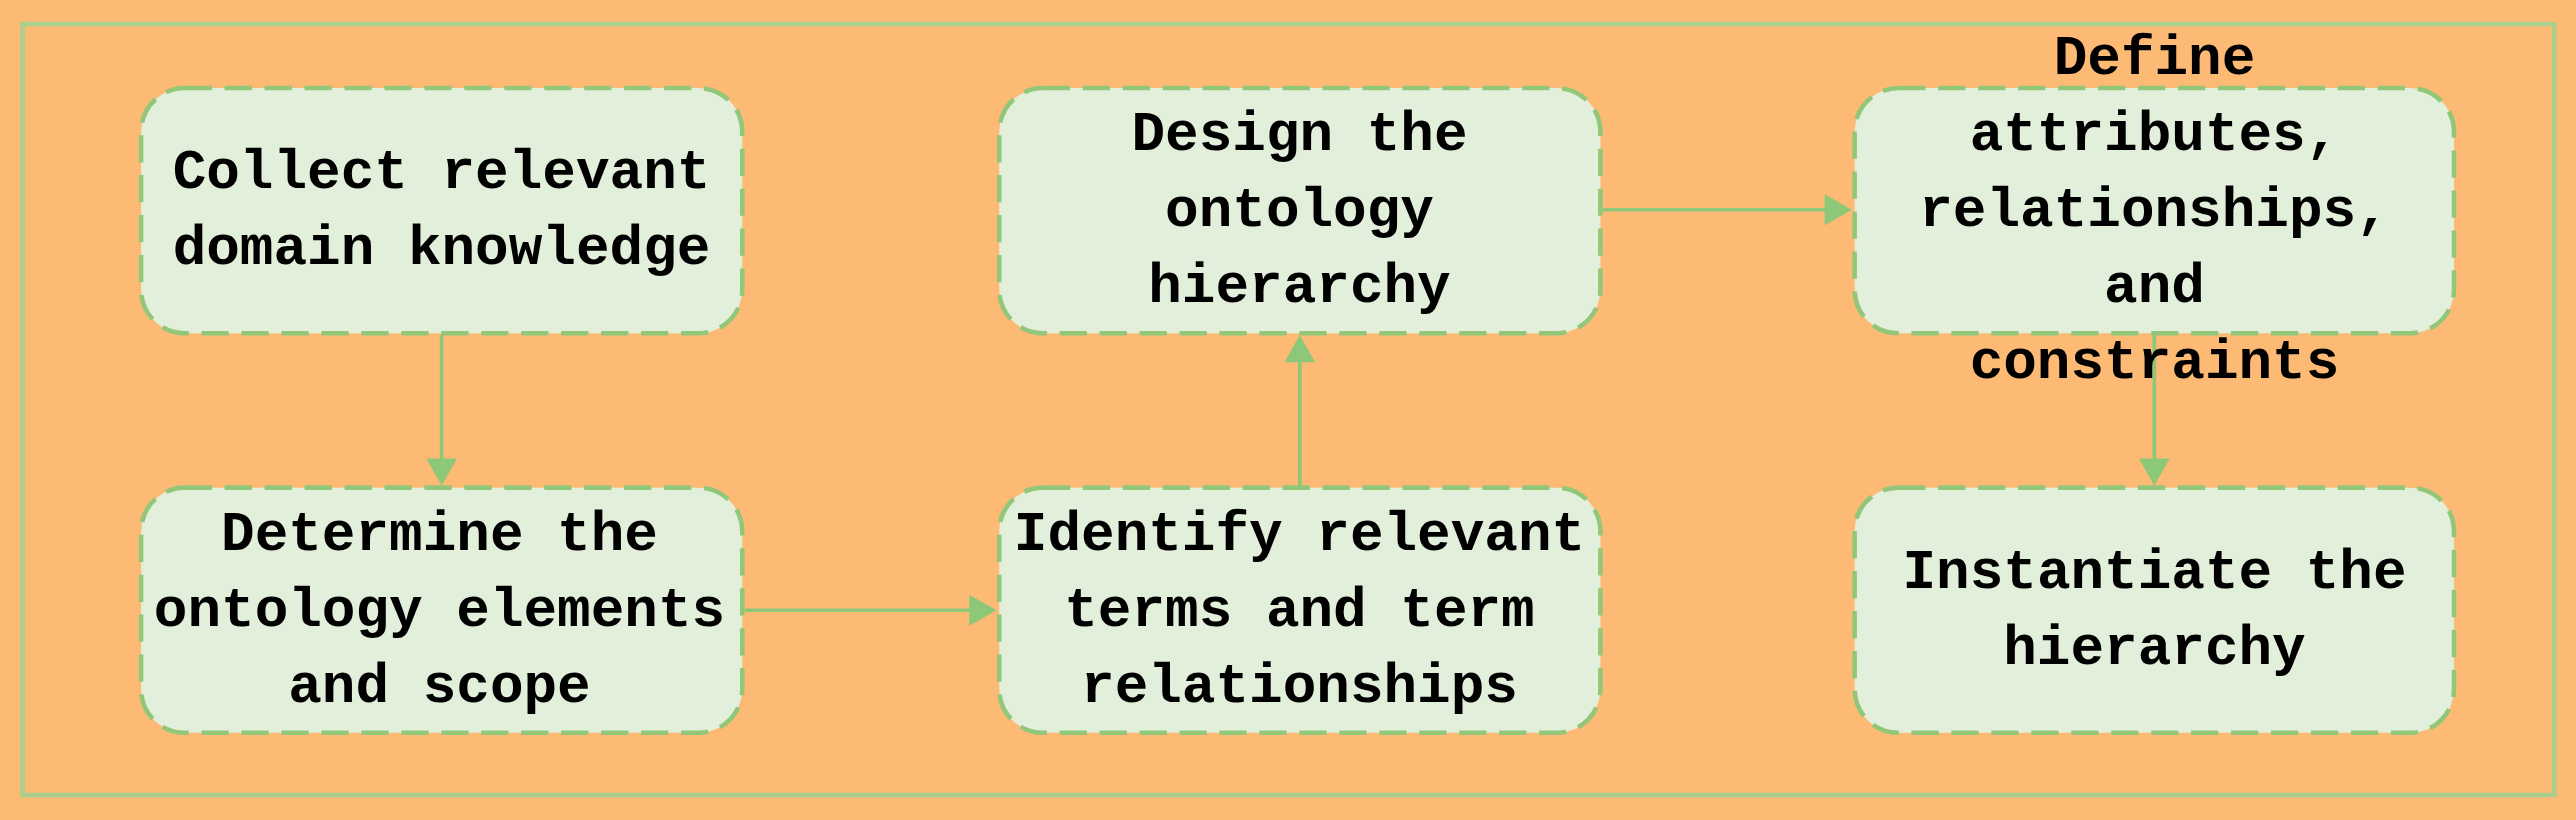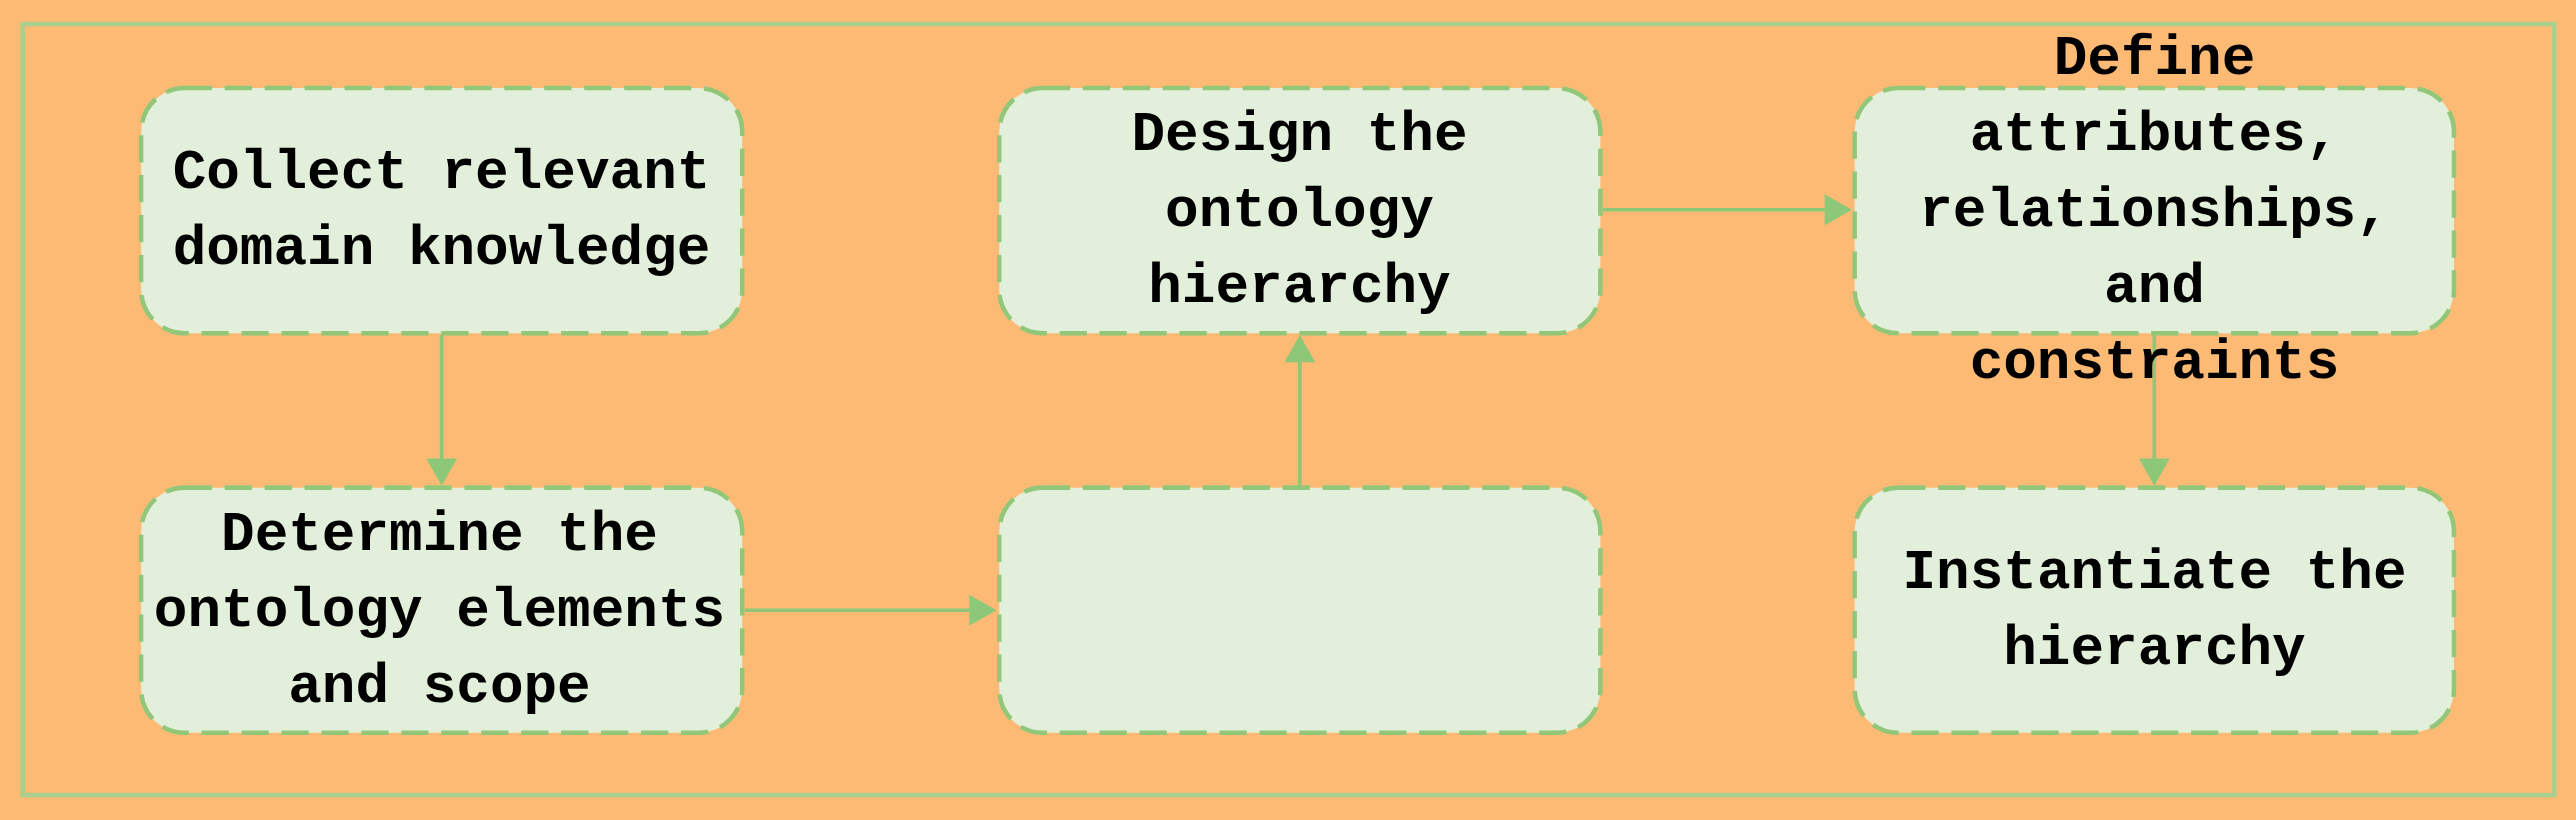--- a/index.html
+++ b/index.html
@@ -75,20 +75,23 @@
     <polygon points="2372,535 2355,505 2389,505" fill="#8cc878"></polygon>
   </svg>
 
   <div class="node-label pos-collect">Collect relevant
 domain knowledge</div>
 
   <div class="node-label pos-determine">Determine the
 ontology elements
 and scope</div>
 
+  <div class="node-label pos-identify">Identify relevant
+terms and term
+relationships</div>
 
   <div class="node-label pos-design">Design the ontology
 hierarchy</div>
 
   <div class="node-label pos-define">Define attributes,
 relationships, and
 constraints</div>
 
   <div class="node-label pos-instantiate">Instantiate the
 hierarchy</div>

